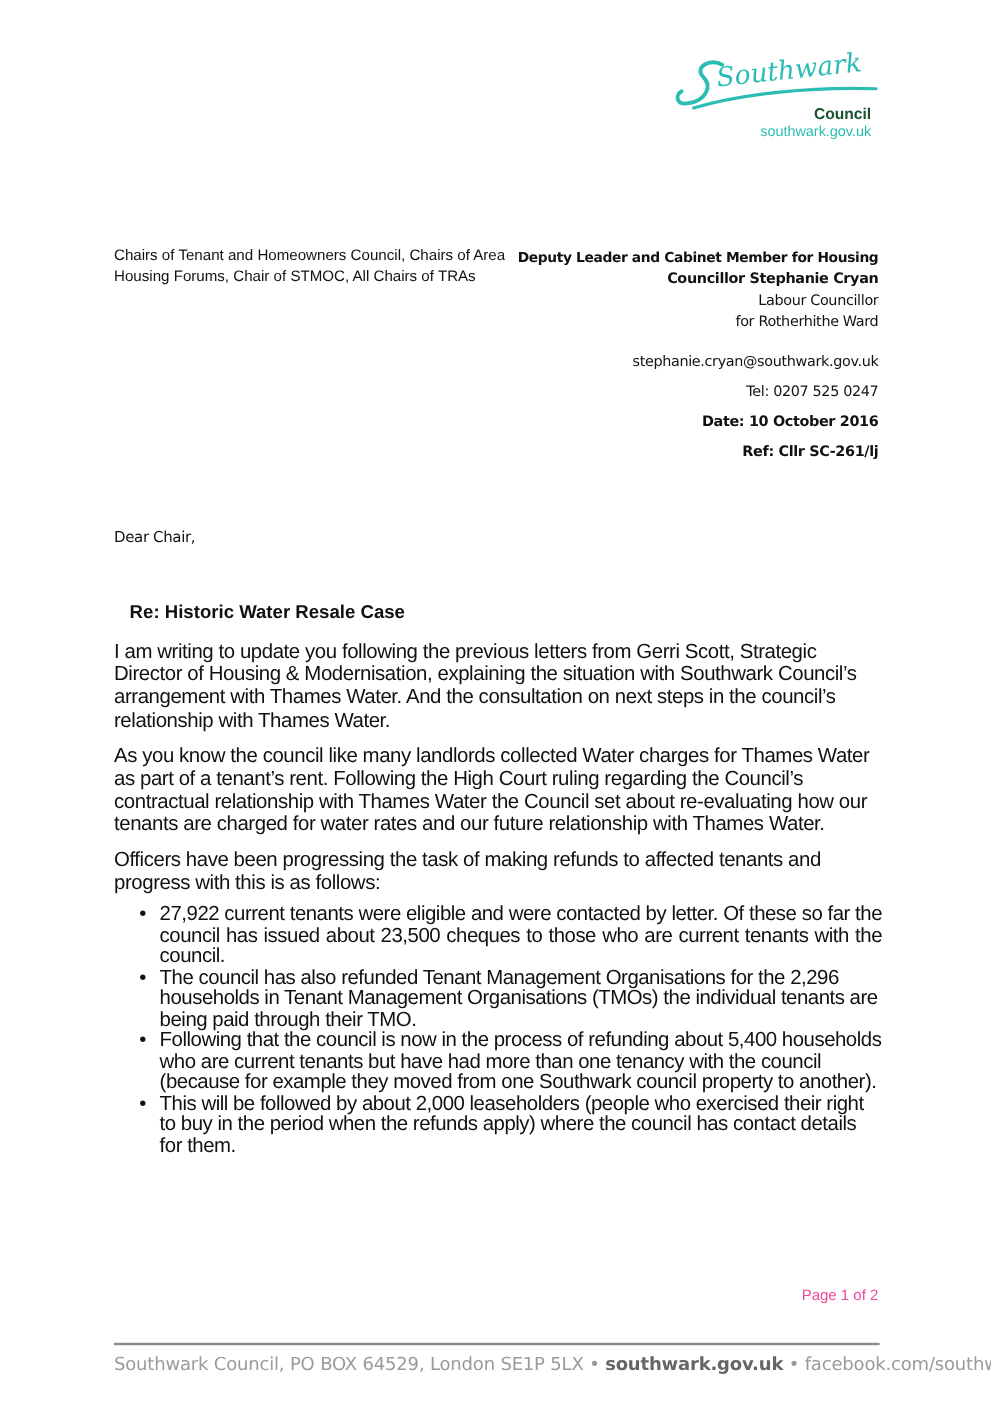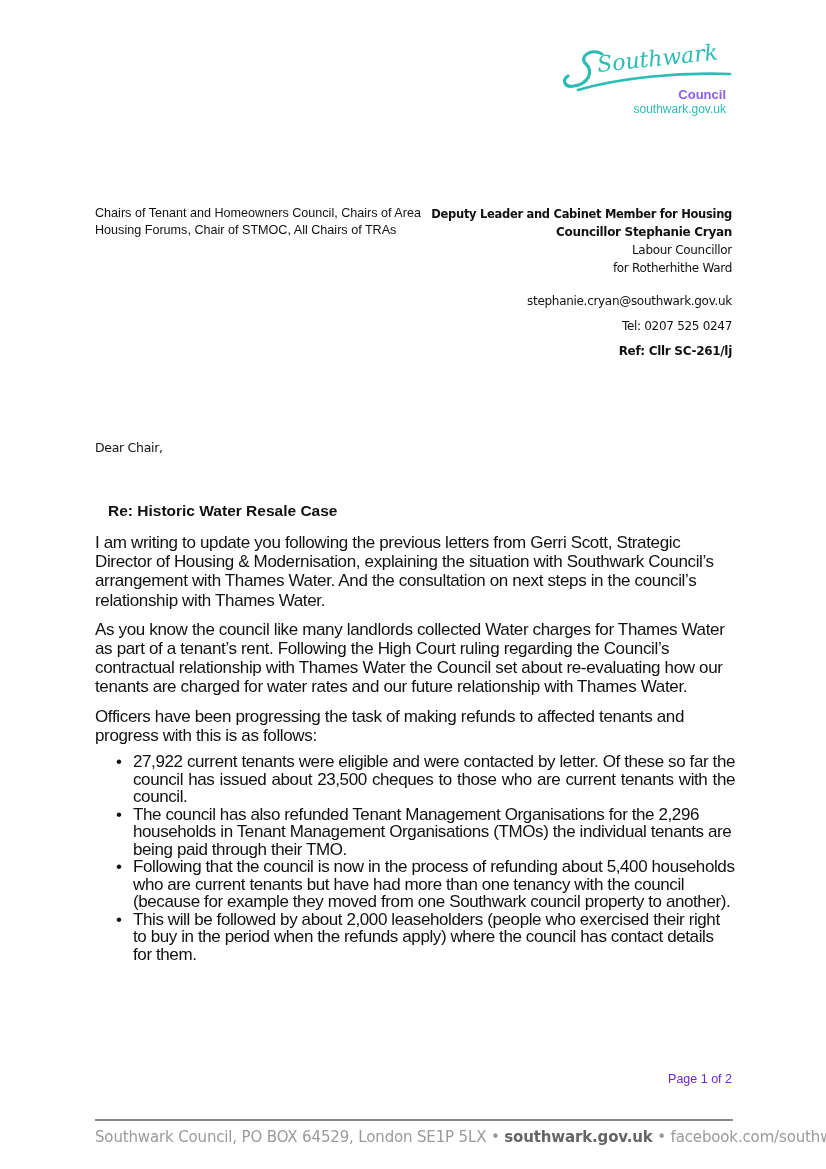--- a/index.html
+++ b/index.html
@@ -1,21 +1,21 @@
 <!DOCTYPE html>
 <html><head>
 <meta charset="utf-8">
 <style>
   html, body { margin: 0; padding: 0; background: #ffffff; }
   body { width: 826px; height: 1169px; position: relative; overflow: hidden; color: #111; }
 
   
   .logo { position: absolute; left: 558px; top: 42px; width: 180px; height: 80px; }
   .logo svg { position: absolute; left: 0; top: 0; }
-  .logo-council { position: absolute; right: 12px; top: 45px; font-family: "Liberation Sans", sans-serif; font-weight: bold; font-size: 13px; color: #8b5cf6; }
+  .logo-council { position: absolute; right: 12px; top: 45px; font-family: "Liberation Sans", sans-serif; font-weight: bold; font-size: 13px; color: #14532d; }
   .logo-url { position: absolute; right: 12px; top: 60px; font-family: "Liberation Sans", sans-serif; font-size: 12px; color: #2bbcb4; }
 
   
   .addressee { position: absolute; left: 95px; top: 205px; width: 330px; font-family: "Liberation Sans", sans-serif; font-size: 12.6px; line-height: 17px; }
 
   
   .sender { position: absolute; right: 94px; top: 205px; text-align: right; font-family: "DejaVu Sans", sans-serif; font-size: 12px; line-height: 18px; letter-spacing: -0.3px; }
   .sender .b { font-weight: bold; }
   .sender .sm { font-size: 11.5px; }
   .sender .gap { height: 12px; }
@@ -25,21 +25,21 @@
 
   .subject { position: absolute; left: 108px; top: 502px; font-family: "Liberation Sans", sans-serif; font-weight: bold; font-size: 15.5px; }
 
   .body { position: absolute; left: 95px; top: 533px; width: 640px; font-family: "Liberation Sans", sans-serif; font-size: 17px; line-height: 19.2px; letter-spacing: -0.35px; }
   .body p { margin: 0 0 10px 0; }
   .body ul { margin: 8px 0 0 0; padding: 0; list-style: none; }
   .body li { position: relative; padding-left: 38px; line-height: 17.5px; letter-spacing: -0.4px; }
   .body li.justify { text-align: justify; }
   .body li .bullet { position: absolute; left: 21px; top: 0; }
 
-  .pagenum { position: absolute; right: 94px; top: 1072px; font-family: "Liberation Sans", sans-serif; font-size: 12.5px; color: #6d28d9; }
+  .pagenum { position: absolute; right: 94px; top: 1072px; font-family: "Liberation Sans", sans-serif; font-size: 12.5px; color: #ec4899; }
 
   .footer-rule { position: absolute; left: 95px; top: 1119px; width: 638px; height: 2px; background: #8a8a8a; }
   .footer { position: absolute; left: 95px; top: 1128px; width: 640px; font-family: "DejaVu Sans", sans-serif; font-size: 15px; color: #9a9a9a; white-space: nowrap; letter-spacing: -0.15px; }
   .footer .strong { font-weight: bold; color: #666; }
 </style>
 </head>
 <body>
 
 <div class="logo">
   <svg width="180" height="60" viewBox="0 0 180 60">
@@ -54,20 +54,21 @@
 <div class="addressee">Chairs of Tenant and Homeowners Council, Chairs of Area Housing Forums, Chair of STMOC, All Chairs of TRAs</div>
 
 <div class="sender">
   <div class="b sm">Deputy Leader and Cabinet Member for Housing</div>
   <div class="b">Councillor Stephanie Cryan</div>
   <div>Labour Councillor</div>
   <div>for Rotherhithe Ward</div>
   <div class="gap"></div>
   <div class="row">stephanie.cryan@southwark.gov.uk</div>
   <div class="row">Tel: 0207 525 0247</div>
+  <div class="row b">Date: 10 October 2016</div>
   <div class="row b">Ref: Cllr SC-261/lj</div>
 </div>
 
 <div class="salutation">Dear Chair,</div>
 
 <div class="subject">Re: Historic Water Resale Case</div>
 
 <div class="body">
   <p>I am writing to update you following the previous letters from Gerri Scott, Strategic Director of Housing &amp; Modernisation, explaining the situation with Southwark Council’s arrangement with Thames Water.  And the consultation on next steps in the council’s relationship with Thames Water.</p>
   <p>As you know the council like many landlords collected Water charges for Thames Water as part of a tenant’s rent.  Following the High Court ruling regarding the Council’s contractual relationship with Thames Water the Council set about re-evaluating how our tenants are charged for water rates and our future relationship with Thames Water.</p>

